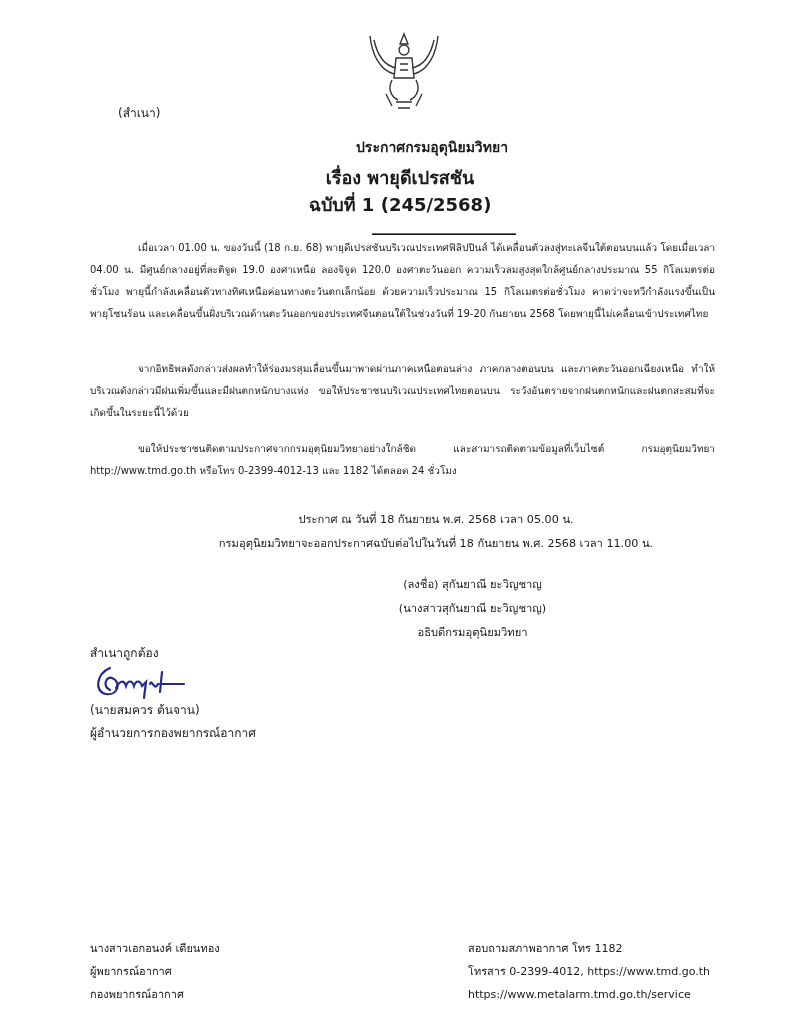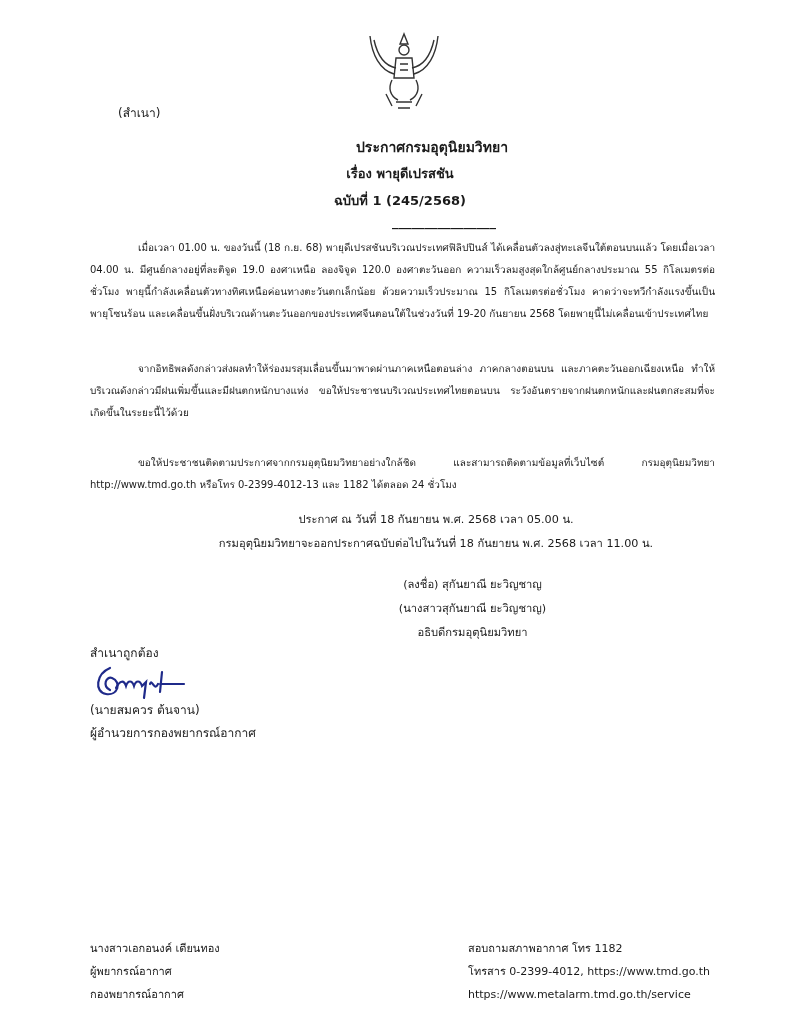--- a/index.html
+++ b/index.html
@@ -1,30 +1,30 @@
 <!DOCTYPE html>
 <html><head>
 <meta charset="utf-8">
 <style>
   html, body { margin:0; padding:0; background:#fff; }
   body { width:800px; height:1035px; position:relative; overflow:hidden;
          font-family:"DejaVu Sans", "Liberation Sans", sans-serif; color:#1a1a1a; }
   .abs { position:absolute; }
   .emblem { left:362px; top:30px; width:84px; height:82px; }
   .copy-label { left:90px; top:103px; font-size:12px;margin-left:28px; }
-  .title { left:0; width:800px; text-align:center; font-weight:bold; font-size:13px; }
+  .title { left:0; width:800px; text-align:center; font-weight:bold; font-size:18px; }
   .t1 { top:136px; font-size:14px;padding-left:32px; }
   .t2 { top:163px; }
   .t3 { top:190px; }
   .dashes { top:214px; font-weight:bold; letter-spacing:0;margin-left:44px; }
   .para { left:90px; width:625px; font-size:10px; line-height:22px; text-align:justify; }
   .para .indent { display:inline-block; width:48px; }
   .p1 { top:237px; }
   .p2 { top:358px; }
-  .p3 { top:452px; }
+  .p3 { top:438px; }
   .center { left:0; width:800px; text-align:center; font-size:11.2px;padding-left:36px; }
   .l1 { top:510px; }
   .l2 { top:534px; }
   .sig { left:355px; width:235px; text-align:center; font-size:11.2px; }
   .s1 { top:575px; } .s2 { top:599px; } .s3 { top:623px; }
   .left-block { left:90px; font-size:12px; }
   .c1 { top:643px; } .c3 { top:700px; } .c4 { top:723px; }
   .signature { left:92px; top:662px; width:100px; height:38px; }
   .foot-left { left:90px; font-size:11px; line-height:23px; top:937px; }
   .foot-right { right:90px; font-size:11px; line-height:23px; top:937px; }

